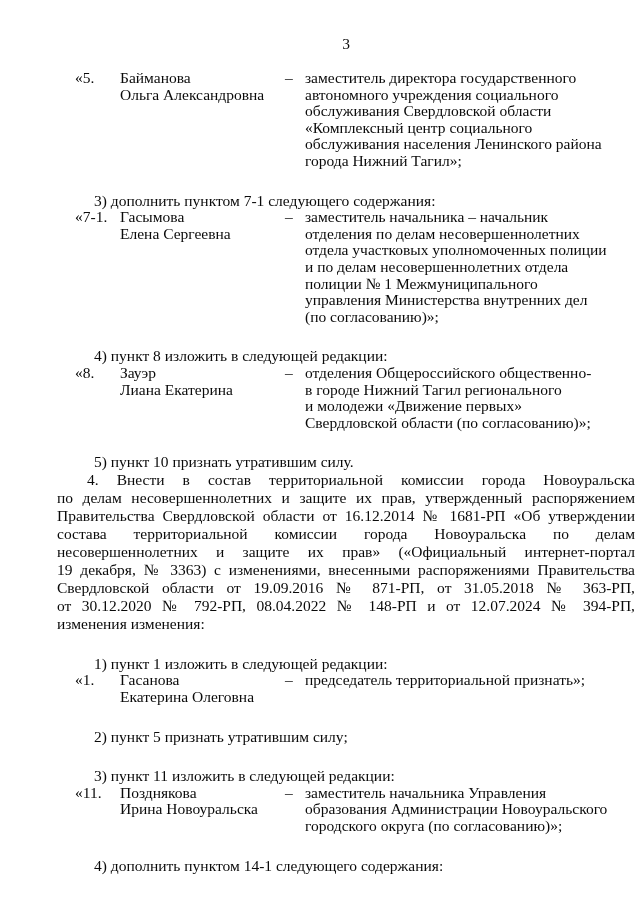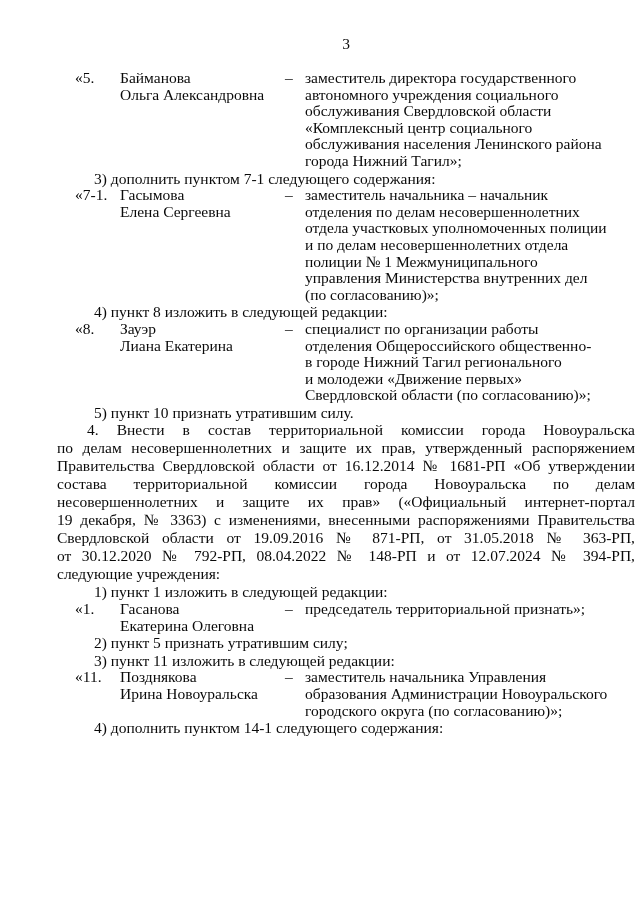--- a/index.html
+++ b/index.html
@@ -47,20 +47,21 @@
     width: 20px;
   }
   .row .desc {
     flex: 1;
     min-width: 0;
   }
   
   .sub {
     padding-left: 37px;
     line-height: 17.6px;
+    margin-top: 22px;
   }
   
   .para .line {
     line-height: 18px;
     text-align: justify;
     text-align-last: justify;
     white-space: normal;
   }
   .para .line:first-child {
     text-indent: 30px;
@@ -117,40 +118,39 @@
   <div class="sub">4) пункт 8 изложить в следующей редакции:</div>
 
   <div class="row">
     <div class="num">«8.</div>
     <div class="name">
         <div class="line">Зауэр</div>
         <div class="line">Лиана Екатерина</div>
       </div>
     <div class="dash">–</div>
     <div class="desc">
-        <div class="line">специалист по организации работы</div>
         <div class="line">отделения Общероссийского общественно-</div>
         <div class="line">в городе Нижний Тагил регионального</div>
         <div class="line">и молодежи «Движение первых»</div>
         <div class="line">Свердловской области (по согласованию)»;</div>
       </div>
   </div>
 
   <div class="sub">5) пункт 10 признать утратившим силу.</div>
 
   <div class="para">
       <div class="line">4. Внести в состав территориальной комиссии города Новоуральска</div>
       <div class="line">по делам несовершеннолетних и защите их прав, утвержденный распоряжением</div>
       <div class="line">Правительства Свердловской области от 16.12.2014 № 1681-РП «Об утверждении</div>
       <div class="line">состава территориальной комиссии города Новоуральска по делам</div>
       <div class="line">несовершеннолетних и защите их прав» («Официальный интернет-портал</div>
       <div class="line">19 декабря, № 3363) с изменениями, внесенными распоряжениями Правительства</div>
       <div class="line">Свердловской области от 19.09.2016 № 871-РП, от 31.05.2018 № 363-РП,</div>
       <div class="line">от 30.12.2020 № 792-РП, 08.04.2022 № 148-РП и от 12.07.2024 № 394-РП,</div>
-      <div class="line">следующие учреждения:</div>
+      <div class="line">изменения изменения:</div>
     </div>
 
   <div class="sub">1) пункт 1 изложить в следующей редакции:</div>
 
   <div class="row">
     <div class="num">«1.</div>
     <div class="name">
         <div class="line">Гасанова</div>
         <div class="line">Екатерина Олеговна</div>
       </div>

